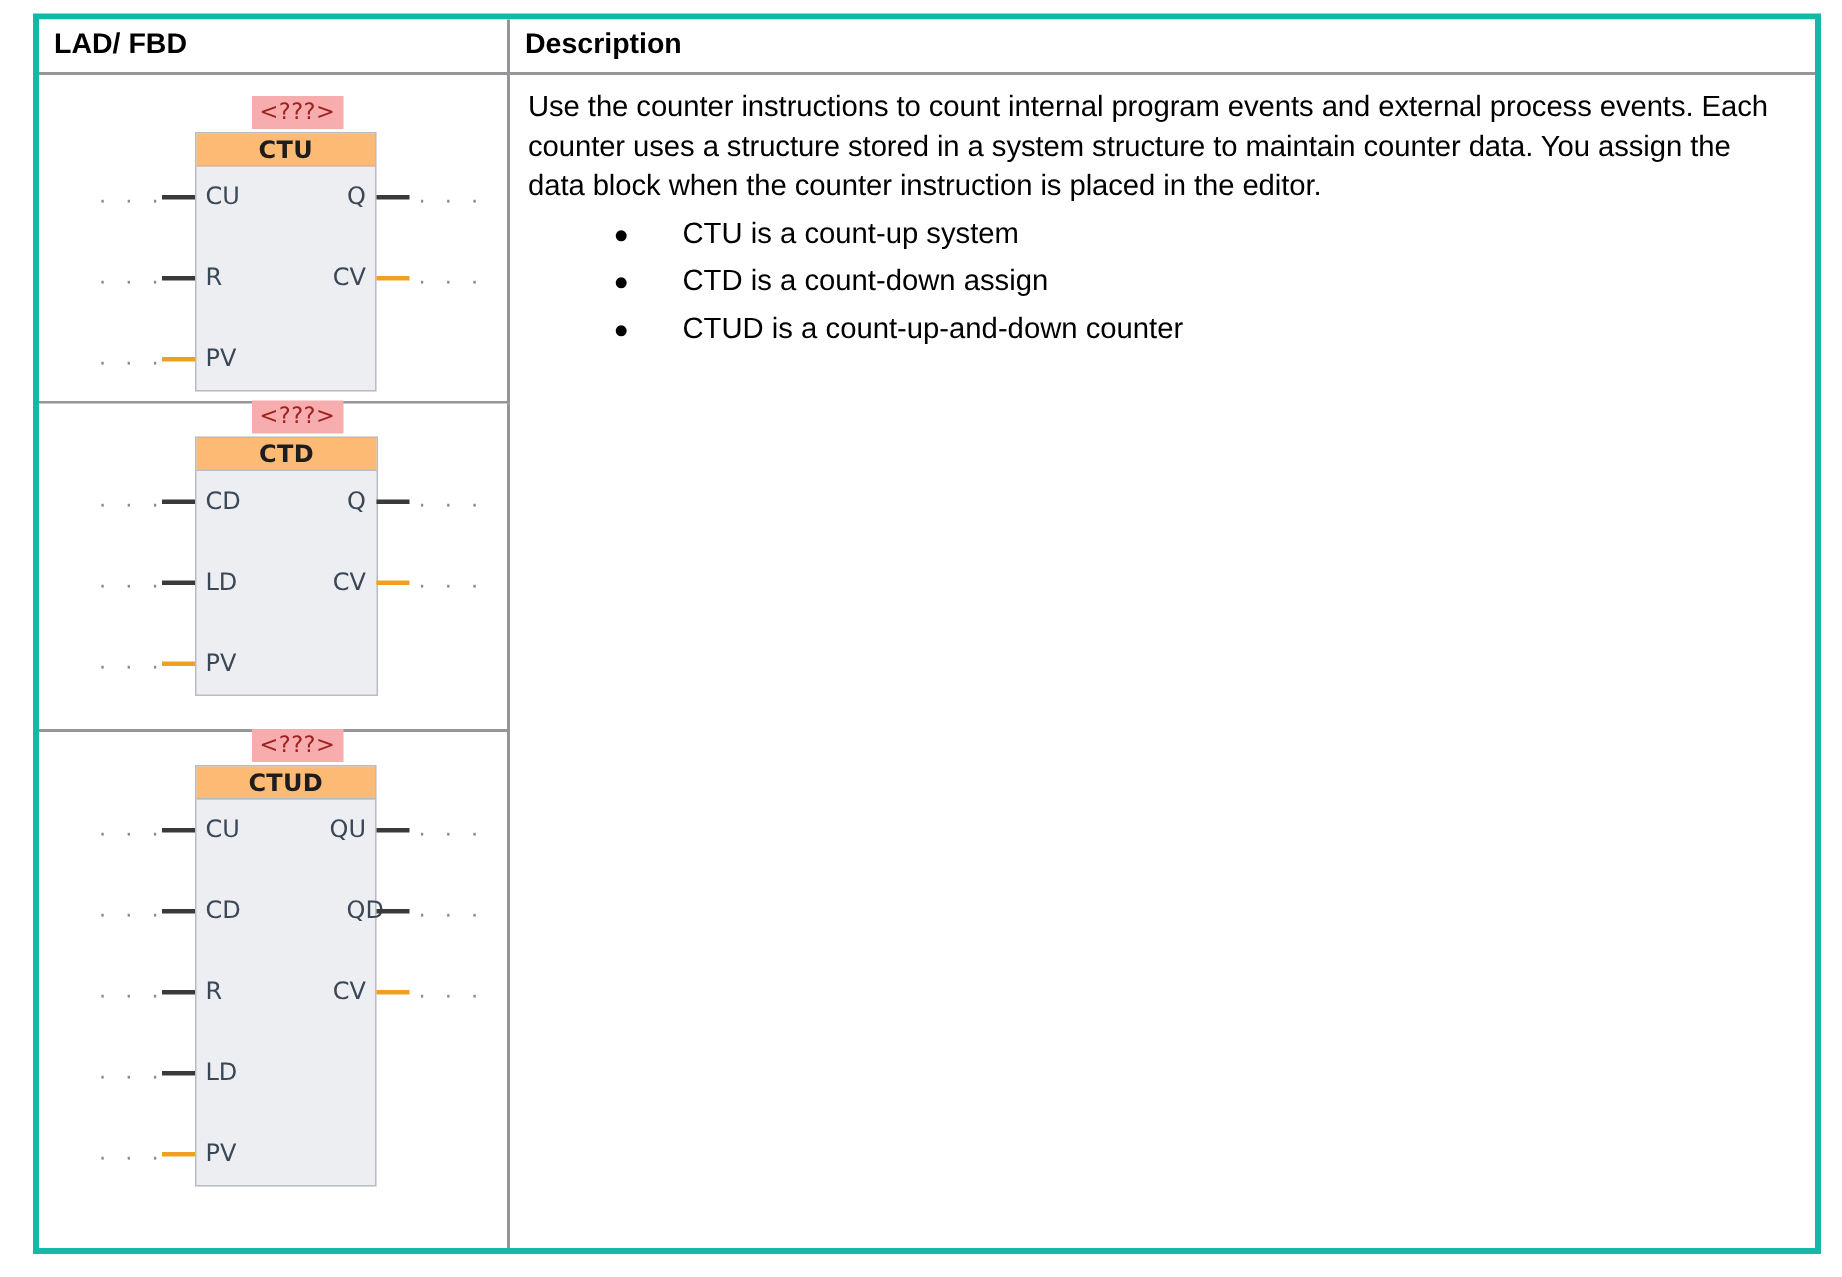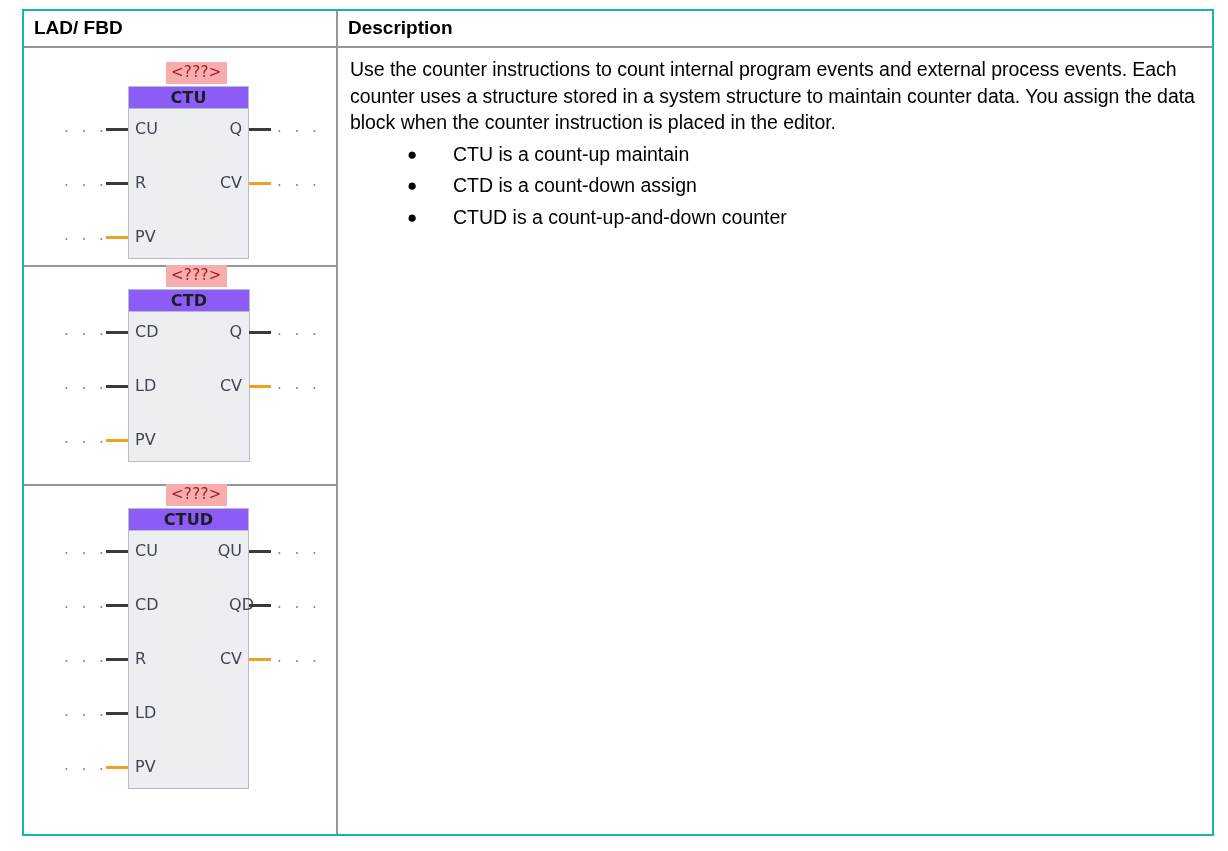--- a/index.html
+++ b/index.html
@@ -14,21 +14,21 @@
     width: 1228px; height: 851px;
     background: #ffffff;
     overflow: hidden;
   }
 
   
   .doc-table {
     position: absolute;
     left: 22px; top: 9px;
     width: 1192px; height: 827px;
-    border: 2px solid #14b8a6;
+    border: 4px solid #14b8a6;
     border-collapse: collapse;
     background: #ffffff;
   }
   .doc-table table {
     width: 100%; height: 100%;
     border-collapse: collapse;
     table-layout: fixed;
   }
   .col-lad  { width: 313px; }
   .col-desc { width: auto; }
@@ -114,21 +114,21 @@
   }
 
   
   .fb-box {
     position: absolute;
     background: #eceef2;
     border: 1px solid #b9bcc4;
   }
   .fb-title {
     height: 22px;
-    background: #8b5cf6;
+    background: #fdba74;
     border-bottom: 1px solid #b9bcc4;
     color: #1d1d1d;
     font-size: 16px;
     font-weight: bold;
     font-family: "DejaVu Sans", sans-serif;
     display: flex;
     align-items: center;
     justify-content: center;
     letter-spacing: 0.2px;
   }
@@ -202,21 +202,21 @@
                 <div class="stub" style="top: 80px; left: 225px;"></div>
                 <div class="dots" style="top: 82px; left: 253px;">· · ·</div>
                 <div class="pin-label out" style="top: 127px; right: 95px;">CV</div>
                 <div class="stub orange" style="top: 134px; left: 225px;"></div>
                 <div class="dots" style="top: 136px; left: 253px;">· · ·</div>
               </div>
           </td>
           <td class="desc-cell" rowspan="3">
             <p class="desc-para">Use the counter instructions to count internal program events and external process events. Each counter uses a structure stored in a system structure to maintain counter data. You assign the data block when the counter instruction is placed in the editor.</p>
             <ul class="desc-list">
-                <li><span class="bullet">●</span><span>CTU is a count-up maintain</span></li>
+                <li><span class="bullet">●</span><span>CTU is a count-up system</span></li>
                 <li><span class="bullet">●</span><span>CTD is a count-down assign</span></li>
                 <li><span class="bullet">●</span><span>CTUD is a count-up-and-down counter</span></li>
               </ul>
           </td>
         </tr>
         <tr>
           <td class="lad-cell" style="height:219px;">
             <div class="fb-wrap">
                 <div class="fb-tag" style="left: 142px; top: -2px;">&lt;???&gt;</div>
                 <div class="fb-box" style="left: 104px; top: 22px; width: 122px; height: 173px;">

